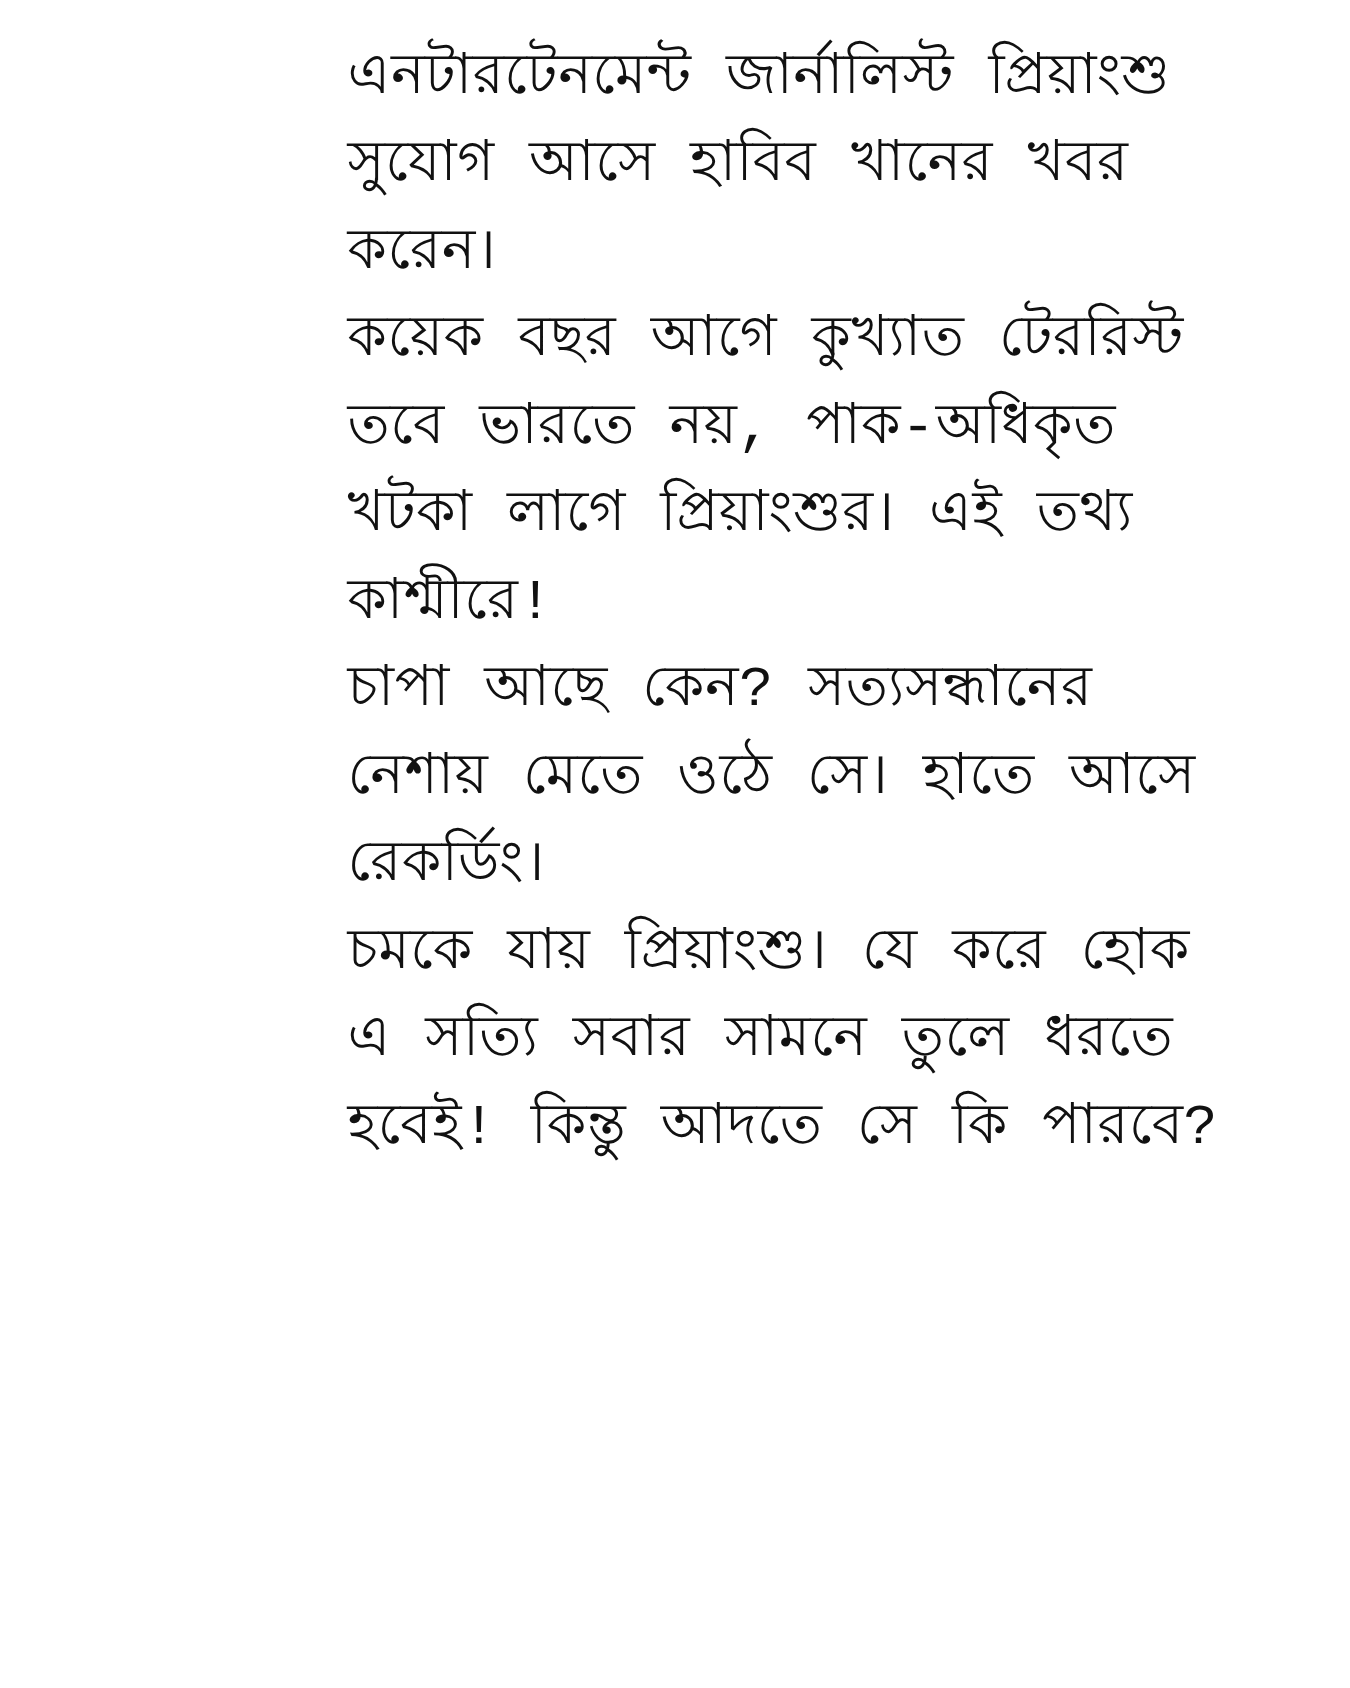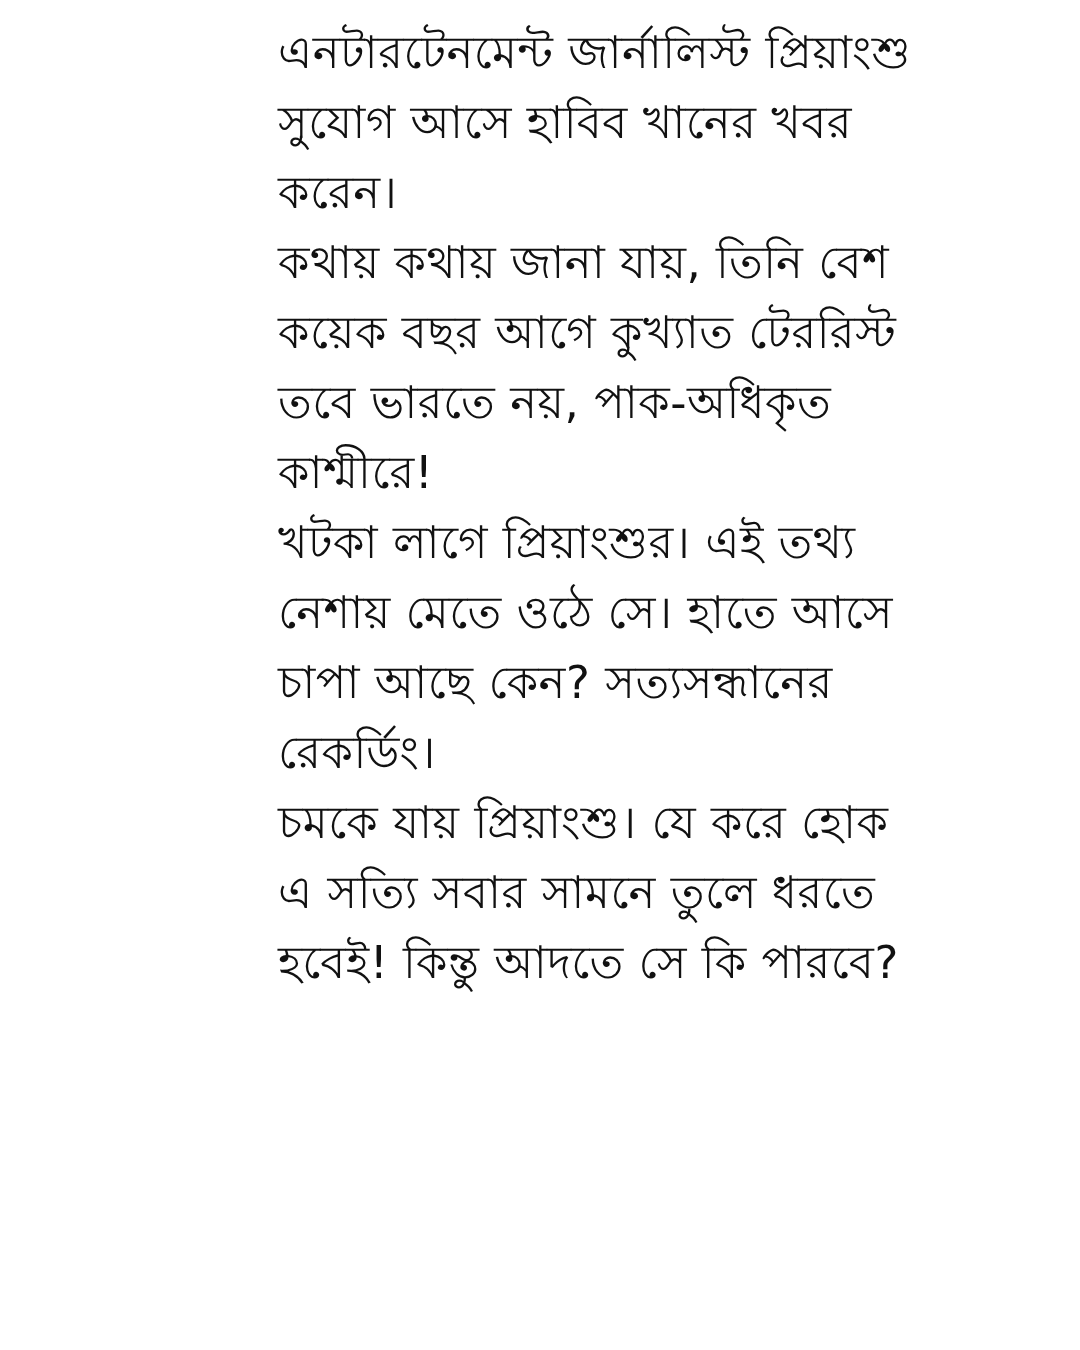--- a/index.html
+++ b/index.html
@@ -10,45 +10,45 @@
     position: relative;
     width: 1080px;
     height: 1350px;
     background: #ffffff;
     overflow: hidden;
     font-family: "DejaVu Sans", "Liberation Serif", sans-serif;
   }
   .text-block {
     position: absolute;
     left: 278px;
-    top: 18px;
+    top: 28px;
     width: 770px;
+    font-family: Liberation Mono, monospace;
   }
   .text-line {
     font-size: 45px;
     line-height: 70px;
     color: #111111;
     font-weight: 500;
     white-space: nowrap;
     letter-spacing: 0.5px;
   }
 </style>
 </head>
 <body>
 
 <div class="page">
   <div class="text-block">
     <div class="text-line">এনটারটেনমেন্ট জার্নালিস্ট প্রিয়াংশু</div>
     <div class="text-line">সুযোগ আসে হাবিব খানের খবর</div>
     <div class="text-line">করেন।</div>
-    <div class="text-line">কথায় কথায় জানা যায়, তিনি বেশ</div>
     <div class="text-line">কয়েক বছর আগে কুখ্যাত টেররিস্ট</div>
     <div class="text-line">তবে ভারতে নয়, পাক-অধিকৃত</div>
+    <div class="text-line">খটকা লাগে প্রিয়াংশুর। এই তথ্য</div>
     <div class="text-line">কাশ্মীরে!</div>
-    <div class="text-line">খটকা লাগে প্রিয়াংশুর। এই তথ্য</div>
+    <div class="text-line">চাপা আছে কেন? সত্যসন্ধানের</div>
     <div class="text-line">নেশায় মেতে ওঠে সে। হাতে আসে</div>
-    <div class="text-line">চাপা আছে কেন? সত্যসন্ধানের</div>
     <div class="text-line">রেকর্ডিং।</div>
     <div class="text-line">চমকে যায় প্রিয়াংশু। যে করে হোক</div>
     <div class="text-line">এ সত্যি সবার সামনে তুলে ধরতে</div>
     <div class="text-line">হবেই! কিন্তু আদতে সে কি পারবে?</div>
   </div>
 </div>
 
 </body></html>

